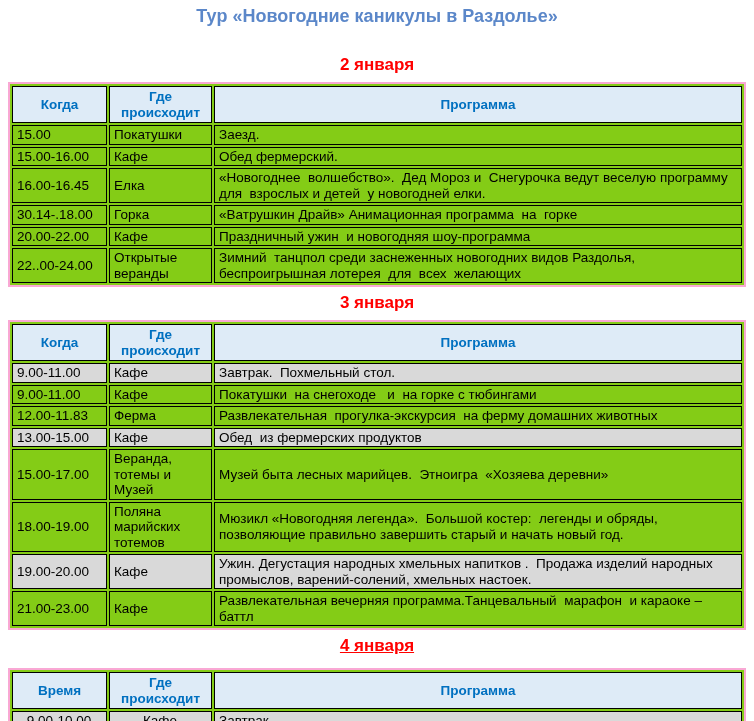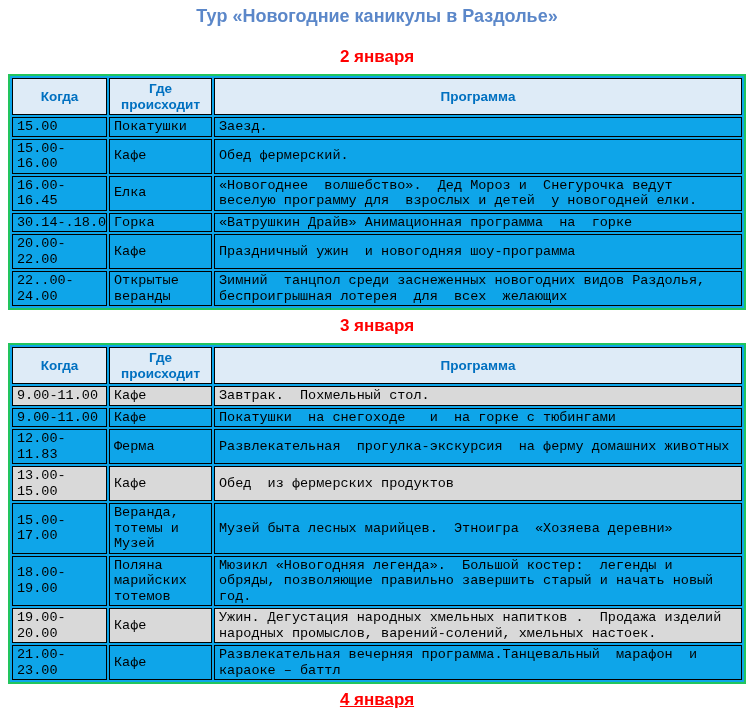--- a/index.html
+++ b/index.html
@@ -27,33 +27,33 @@
   }
   .date-heading {
     text-align: center;
     font-size: 17px;
     line-height: 20px;
     font-weight: bold;
     color: #FF0000;
     margin: 6px 0 7px 0;
   }
   .date-heading.first {
-    margin-top: 20px;
+    margin-top: 28px;
   }
   .date-heading.last {
     margin-bottom: 12px;
     text-decoration: underline;
   }
   table.schedule {
     width: 738px;
     table-layout: fixed;
     border-collapse: separate;
     border-spacing: 2px;
-    border: 2px solid #22c55e;
-    background: #0ea5e9;
+    border: 2px solid #f9a8d4;
+    background: #84cc16;
   }
   table.schedule col.c1 { width: 95px; }
   table.schedule col.c2 { width: 103px; }
   table.schedule th, table.schedule td {
     box-sizing: border-box;
     border: 1px solid #000000;
     font-size: 13.5px;
     line-height: 15.5px;
     vertical-align: middle;
     overflow: hidden;
@@ -61,21 +61,20 @@
   table.schedule th {
     background: #DEEBF7;
     color: #0070C0;
     font-weight: bold;
     text-align: center;
     padding: 2px 8px;
   }
   table.schedule td {
     padding: 1px 4px;
     white-space: pre-wrap;
-    font-family: Liberation Mono, monospace;
   }
   td.cell-when { padding-left: 7px; }
   td.cell-program { padding-left: 7px; }
   tr.shaded td { background: #D9D9D9; }
   table.t3 td.cell-when, table.t3 td.cell-place { text-align: center; padding-left: 3px; }
 </style>
 </head>
 <body>
 
 <div class="page">

